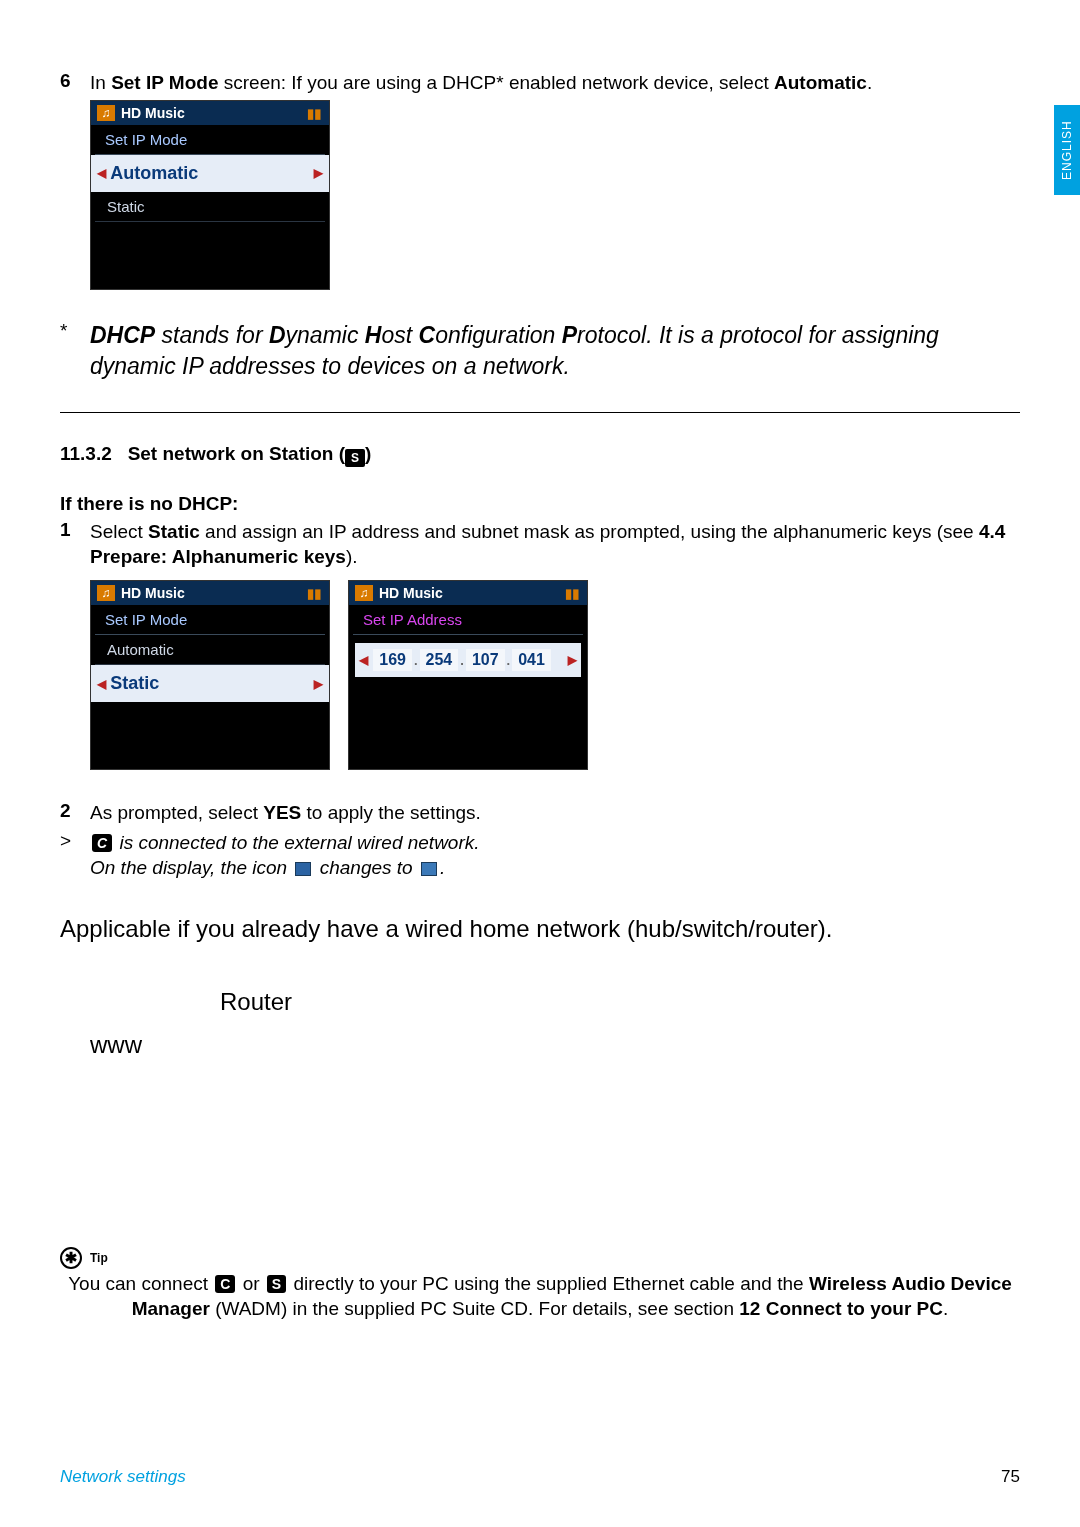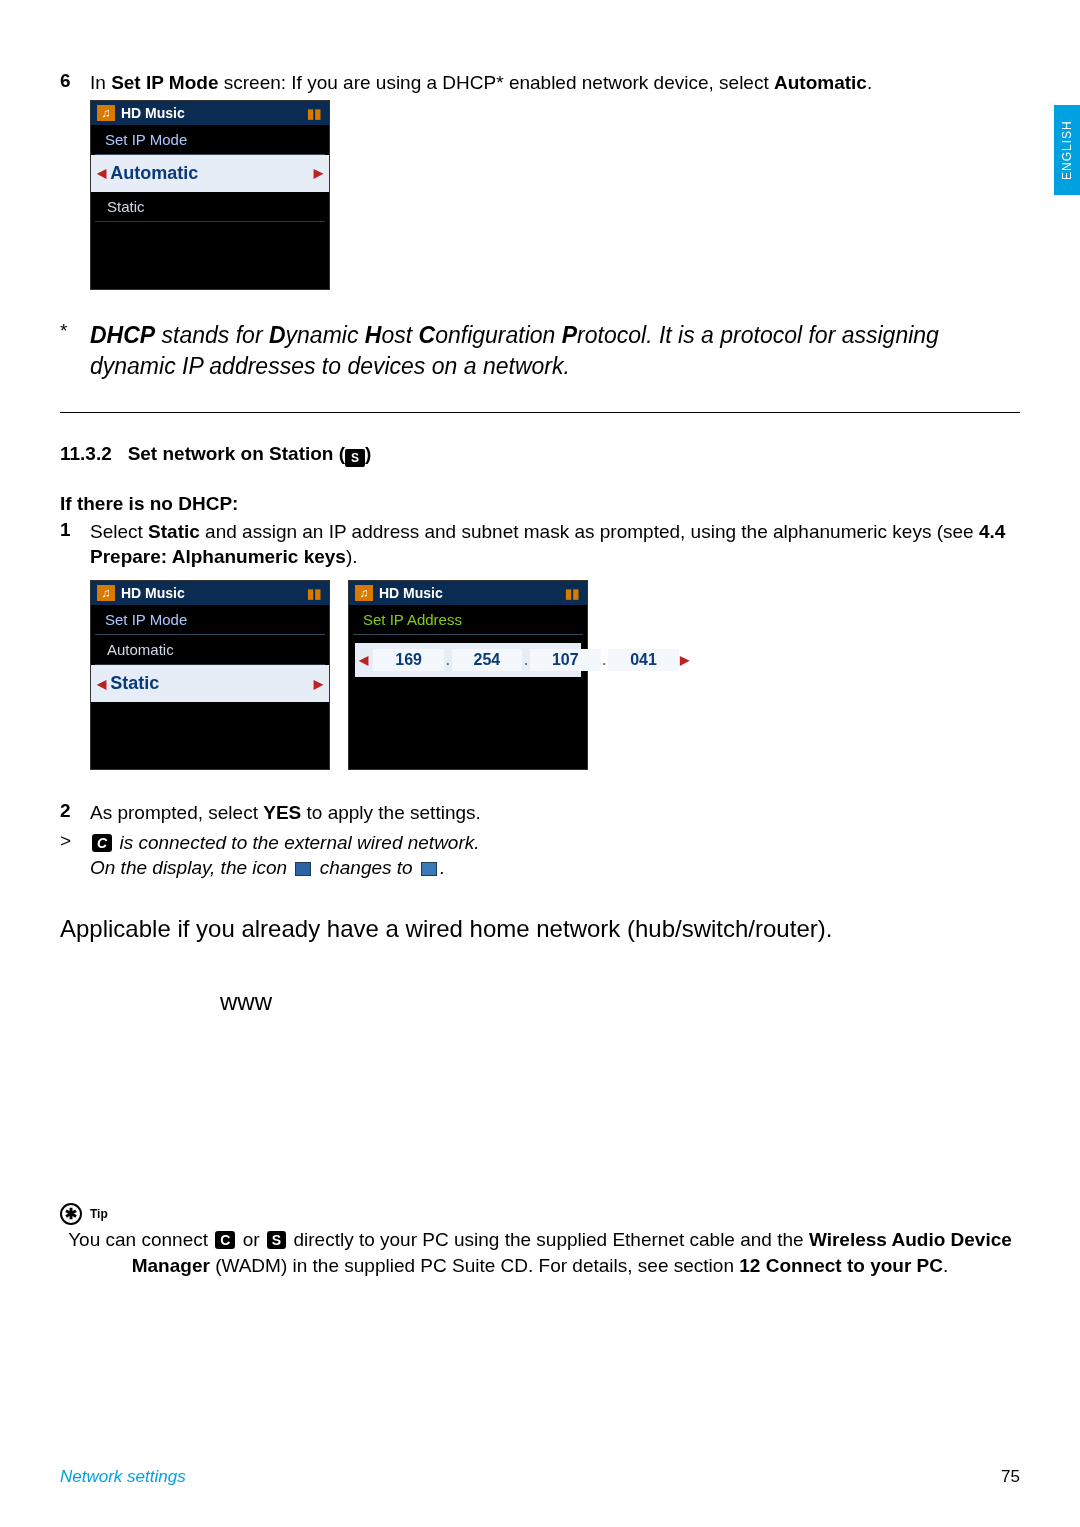--- a/index.html
+++ b/index.html
@@ -103,21 +103,21 @@
     margin: 8px 6px;
     padding: 6px 4px;
     display: flex;
     align-items: center;
     color: #0a3a7a;
     font-weight: bold;
     font-size: 16px;
   }
   .ip-seg {
     display: inline-block;
-    padding: 2px 22px;
+    padding: 2px 6px;
     margin: 0 1px;
     background: #f4f7fb;
   }
   .dot { color: #666; font-size: 13px; margin: 0 1px; }
 
   .footnote-row { display: flex; margin-top: 30px; }
   .footnote-mark { width: 30px; font-size: 19px; }
   .footnote-body { flex: 1; font-style: italic; font-size: 23px; line-height: 1.35; }
 
   .hr { border: none; border-top: 1px solid #000; margin: 30px 0; }
@@ -255,21 +255,21 @@
       <span class="tri-right">▶</span>
     </div>
   </div>
 
   <div class="device-screen">
     <div class="device-header">
       <span class="music-icon">♫</span>
       <span>HD Music</span>
       <span class="signal-icon">▮▮</span>
     </div>
-    <div class="menu-title" style="color:#84cc16">Set IP Address</div>
+    <div class="menu-title" style="color:#d946ef">Set IP Address</div>
     <div class="ip-entry-row">
       <span class="tri-left">◀</span>
       <span class="ip-seg">169</span>
         <span class="dot">.</span>
       <span class="ip-seg">254</span>
         <span class="dot">.</span>
       <span class="ip-seg">107</span>
         <span class="dot">.</span>
       <span class="ip-seg">041</span>
       <span class="tri-right">▶</span>
@@ -292,20 +292,21 @@
   </div>
 </div>
 
 <div class="net-block" style="margin-left:0; margin-top:26px;">
   <span>Applicable if you already have a wired home network (hub/switch/router).</span>
 </div>
 
 <div class="net-block">
   <div class="net-grid">
     <div></div>
+    <div>Router</div>
     <div>www</div>
     <div></div>
     <div></div>
   </div>
 </div>
 
 <div class="tip-row">
   <span class="tip-icon">✱</span>
   <span class="tip-label">Tip</span>
 </div>

